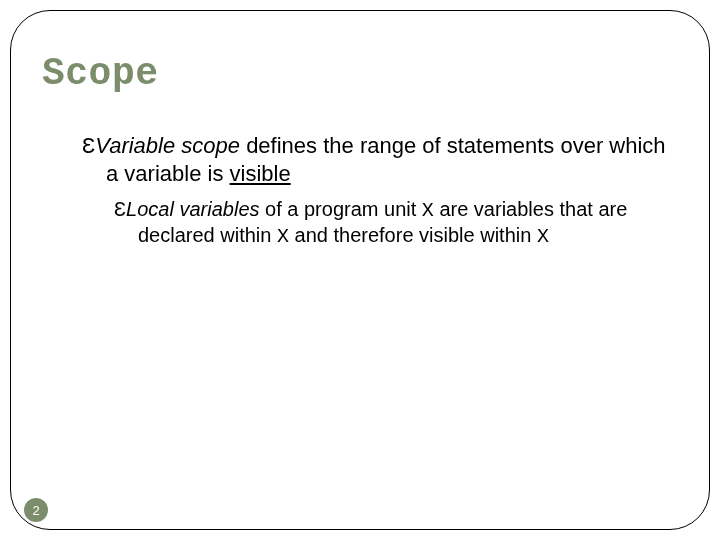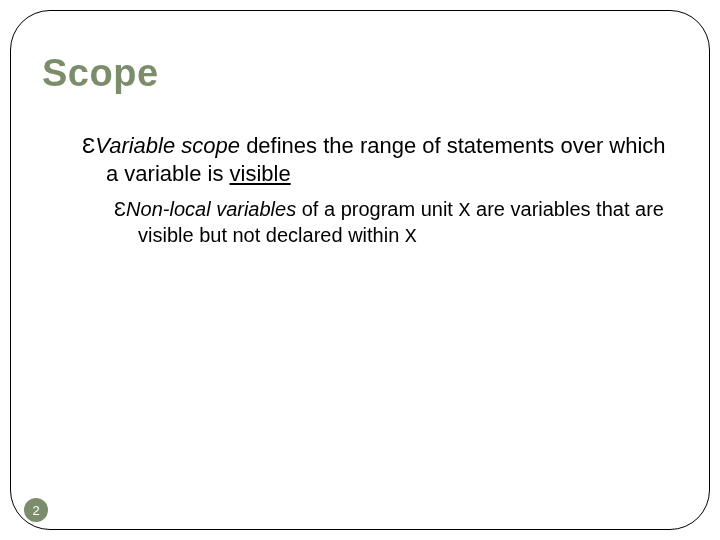--- a/index.html
+++ b/index.html
@@ -19,21 +19,21 @@
     border: 1.5px solid #000;
     border-radius: 40px;
   }
   .title {
     position: absolute;
     top: 52px;
     left: 42px;
     font-size: 38px;
     font-weight: bold;
     color: #7c8d6c;
-    font-family: Liberation Sans, sans-serif;
+    font-family: Liberation Mono, monospace;
     letter-spacing: 0.5px;
   }
   .body {
     position: absolute;
     top: 132px;
     left: 42px;
     right: 42px;
     color: #000;
   }
   .bullet-main {
@@ -79,23 +79,23 @@
   <div class="frame"></div>
 
   <div class="title">Scope</div>
 
   <div class="body">
 
     <div class="bullet-main">
       <span class="glyph">Ɛ</span><span class="italic">Variable scope</span><span> defines the range of statements over which a variable is </span><span class="underline">visible</span>
     </div>
 
+    <div class="bullet-sub">
+      <span class="glyph">Ɛ</span><span class="italic">Local variables</span><span> of a program unit </span><span class="mono">X</span><span> are variables that are declared within </span><span class="mono">X</span><span> and therefore visible within </span><span class="mono">X</span>
+    </div>
 
-    <div class="bullet-sub">
-      <span class="glyph">Ɛ</span><span class="italic">Non-local variables</span><span> of a program unit </span><span class="mono">X</span><span> are variables that are visible but not declared within </span><span class="mono">X</span>
-    </div>
 
   </div>
 
   <div class="page-num">
     <span>2</span>
   </div>
 </div>
 
 </body></html>

